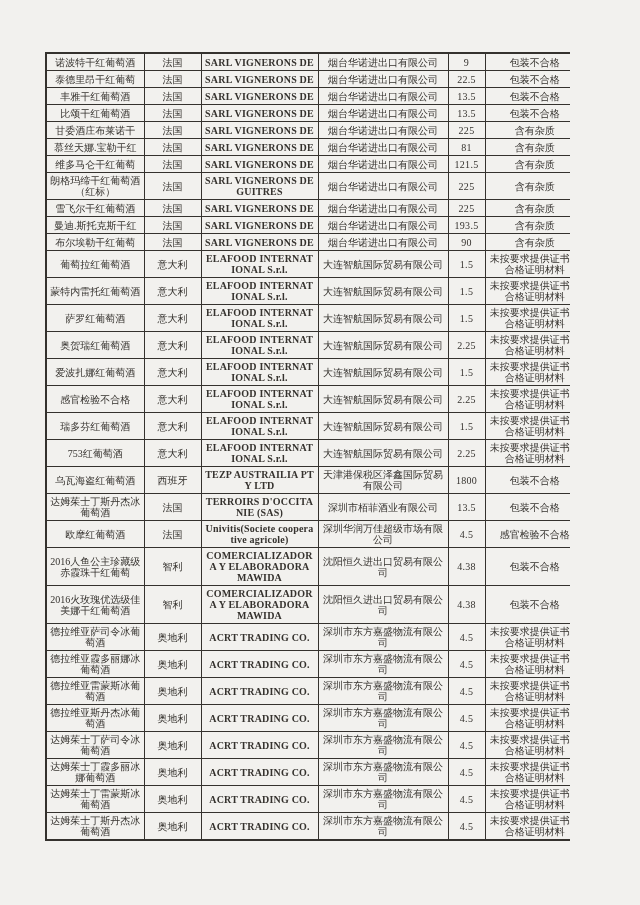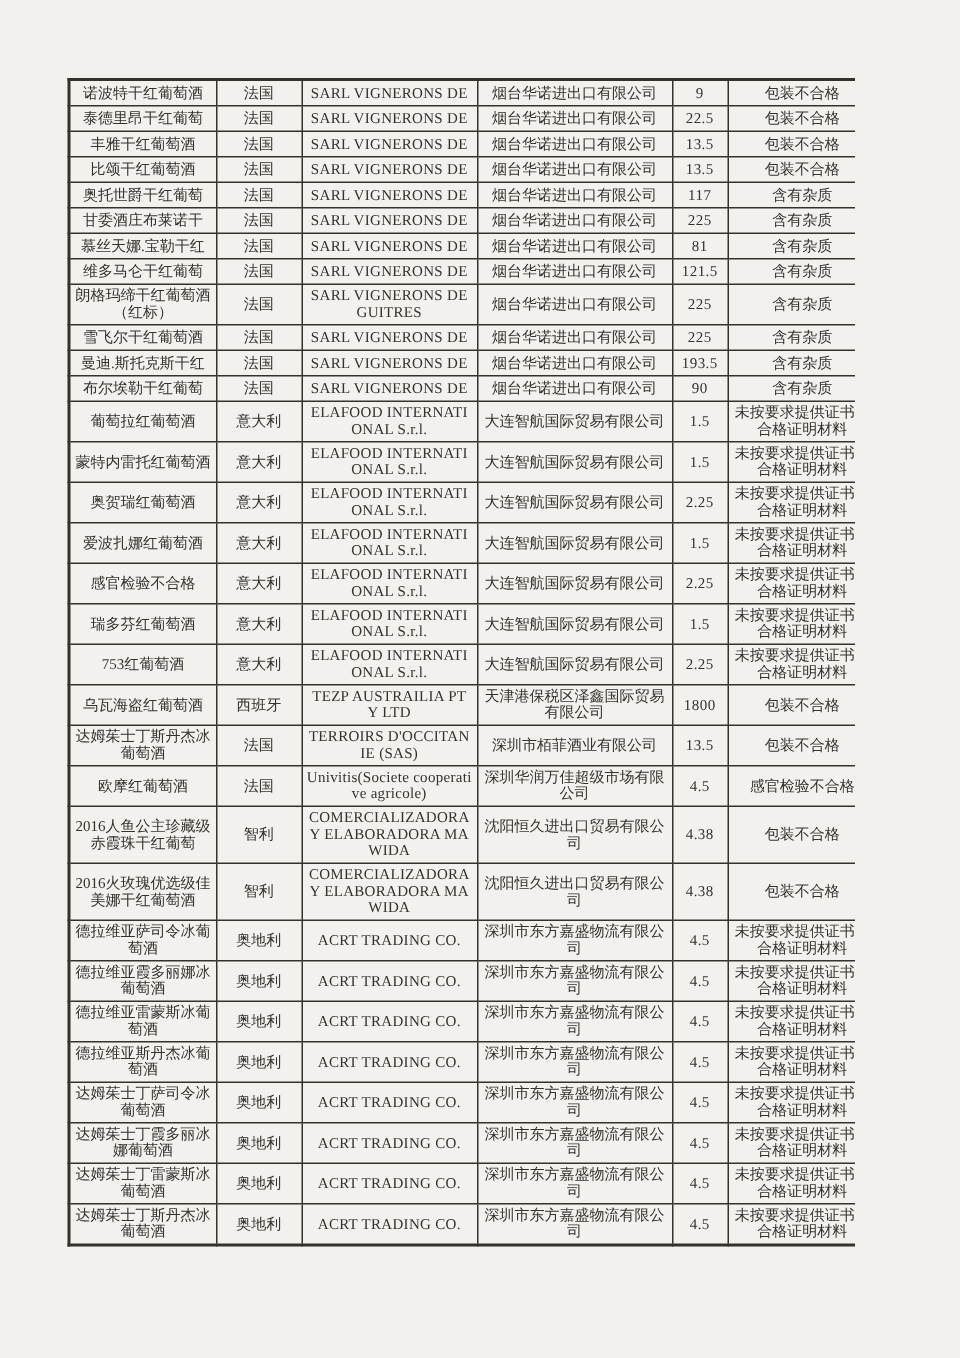--- a/index.html
+++ b/index.html
@@ -34,21 +34,21 @@
     vertical-align: middle;
     font-size: 10px;
     line-height: 11px;
     color: #35322e;
     padding: 2px 3px;
     height: 12px;
     word-break: break-all;
     overflow: hidden;
   }
   td.c-product { padding-left: 5px; padding-right: 5px; }
-  td.c-manufacturer { font-size: 9.5px; letter-spacing: 0.2px; }
+  td.c-manufacturer { font-size: 9.5px; letter-spacing: 0.2px; font-weight: bold; }
   td.c-quantity { letter-spacing: 0.3px; }
 </style>
 </head>
 <body>
 
 <div class="page">
   <table class="inspection">
     <colgroup>
       <col style="width:98px">
       <col style="width:57px">
@@ -84,28 +84,20 @@
         </tr>
         <tr>
           <td class="c-product">比颂干红葡萄酒</td>
           <td class="c-country">法国</td>
           <td class="c-manufacturer">SARL VIGNERONS DE</td>
           <td class="c-importer">烟台华诺进出口有限公司</td>
           <td class="c-quantity">13.5</td>
           <td class="c-reason">包装不合格</td>
         </tr>
         <tr>
-          <td class="c-product">奥托世爵干红葡萄</td>
-          <td class="c-country">法国</td>
-          <td class="c-manufacturer">SARL VIGNERONS DE</td>
-          <td class="c-importer">烟台华诺进出口有限公司</td>
-          <td class="c-quantity">117</td>
-          <td class="c-reason">含有杂质</td>
-        </tr>
-        <tr>
           <td class="c-product">甘委酒庄布莱诺干</td>
           <td class="c-country">法国</td>
           <td class="c-manufacturer">SARL VIGNERONS DE</td>
           <td class="c-importer">烟台华诺进出口有限公司</td>
           <td class="c-quantity">225</td>
           <td class="c-reason">含有杂质</td>
         </tr>
         <tr>
           <td class="c-product">慕丝天娜.宝勒干红</td>
           <td class="c-country">法国</td>
@@ -157,20 +149,28 @@
         <tr>
           <td class="c-product">葡萄拉红葡萄酒</td>
           <td class="c-country">意大利</td>
           <td class="c-manufacturer">ELAFOOD INTERNATIONAL S.r.l.</td>
           <td class="c-importer">大连智航国际贸易有限公司</td>
           <td class="c-quantity">1.5</td>
           <td class="c-reason">未按要求提供证书或合格证明材料</td>
         </tr>
         <tr>
           <td class="c-product">蒙特内雷托红葡萄酒</td>
+          <td class="c-country">意大利</td>
+          <td class="c-manufacturer">ELAFOOD INTERNATIONAL S.r.l.</td>
+          <td class="c-importer">大连智航国际贸易有限公司</td>
+          <td class="c-quantity">1.5</td>
+          <td class="c-reason">未按要求提供证书或合格证明材料</td>
+        </tr>
+        <tr>
+          <td class="c-product">萨罗红葡萄酒</td>
           <td class="c-country">意大利</td>
           <td class="c-manufacturer">ELAFOOD INTERNATIONAL S.r.l.</td>
           <td class="c-importer">大连智航国际贸易有限公司</td>
           <td class="c-quantity">1.5</td>
           <td class="c-reason">未按要求提供证书或合格证明材料</td>
         </tr>
         <tr>
           <td class="c-product">奥贺瑞红葡萄酒</td>
           <td class="c-country">意大利</td>
           <td class="c-manufacturer">ELAFOOD INTERNATIONAL S.r.l.</td>

